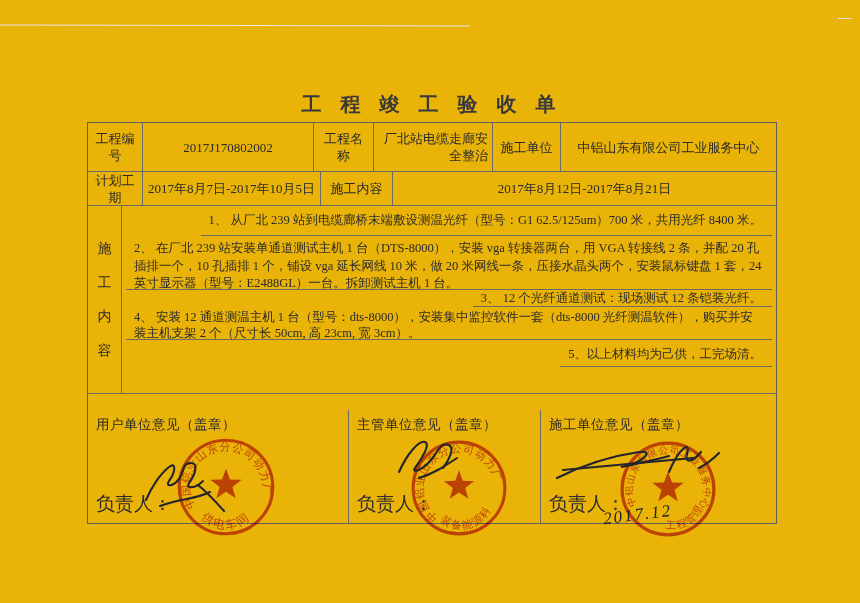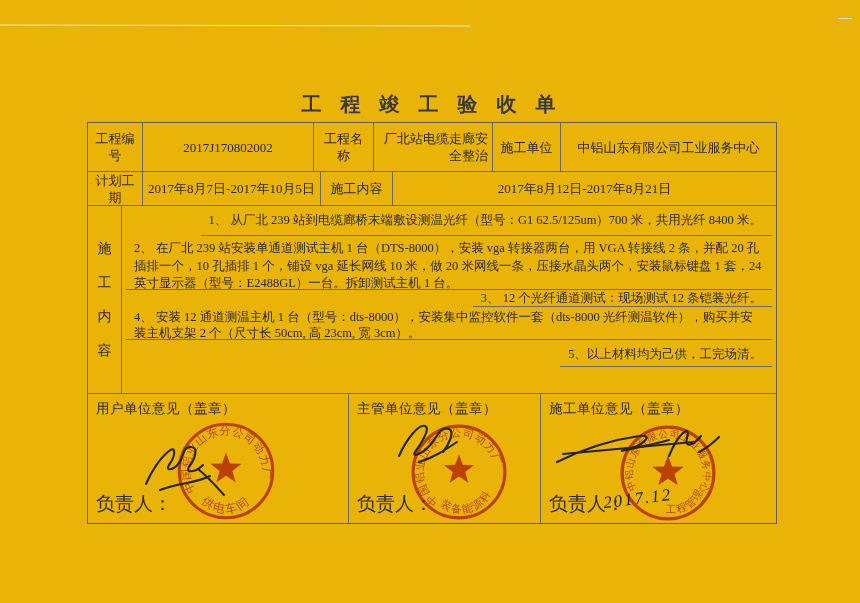--- a/index.html
+++ b/index.html
@@ -19,21 +19,21 @@
   .cell:last-child{border-right:none;}
   .r1{height:49px;}
   .r2{height:34px;}
   .r3{height:188px;}
   .r4{height:130px;border-bottom:none;flex:1;}
   .vlabel{width:14px;word-break:break-all;line-height:34px;font-size:14px;text-align:right;}
   .contentcol{flex:1;display:flex;flex-direction:column;border-right:none;align-items:flex-end;}
   .item{border-bottom:1px solid #6a6a6a;box-sizing:border-box;font-size:12.5px;
         line-height:17.5px;padding:4px 10px 0 8px;text-align:left;overflow:hidden;}
   .item:last-child{border-bottom:none;flex:1;}
-  .sign-cell{position:relative;padding:0;display:block;}
+  .sign-cell{position:relative;padding:0;display:block;margin-top:16px;}
   .sign-head{position:absolute;top:6px;left:8px;font-size:13.5px;letter-spacing:.5px;}
   .resp{position:absolute;bottom:11px;left:8px;font-size:19px;}
   .stamp{position:absolute;opacity:.92;mix-blend-mode:multiply;}
   .sig{position:absolute;}
   .hand-date{position:absolute;font-size:17px;font-style:italic;color:#1d1f26;
              transform:rotate(-7deg);letter-spacing:2px;}
   svg text{font-family:"Liberation Serif","DejaVu Serif",serif;}
 </style>
 </head>
 <body>

